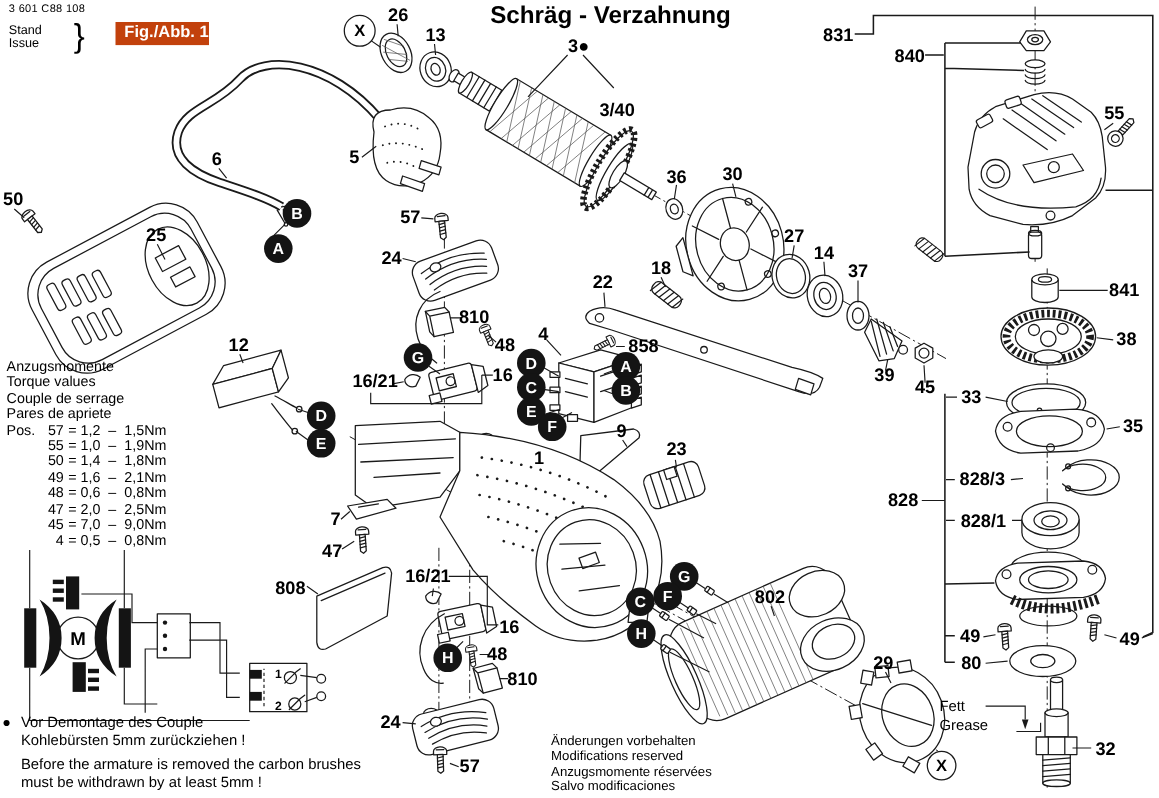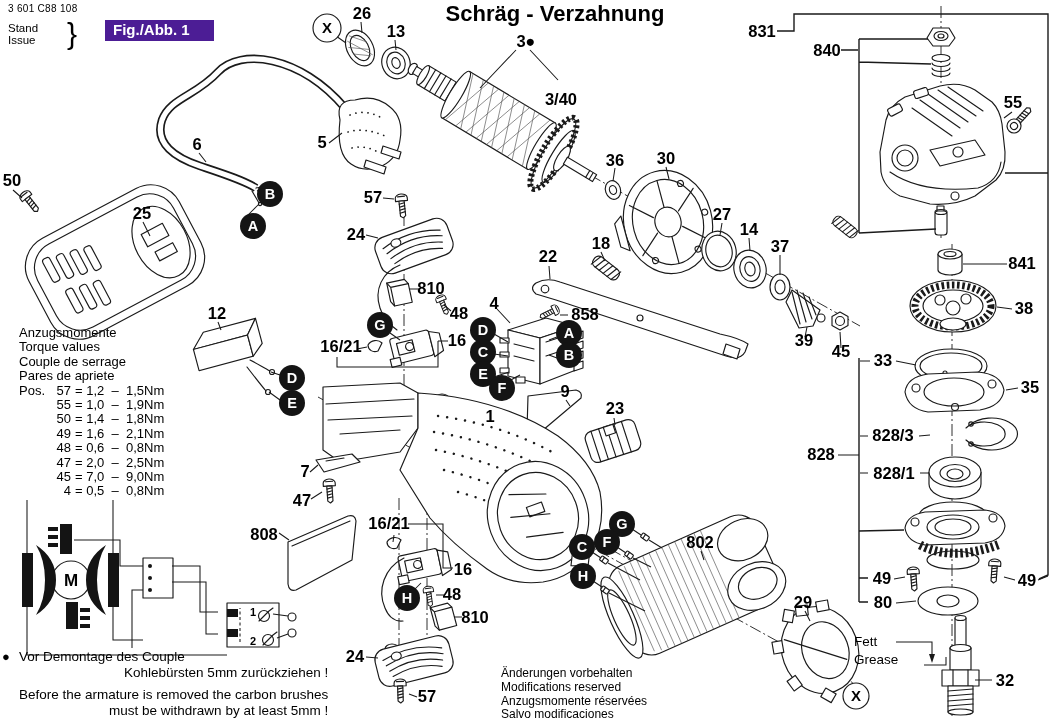--- a/index.html
+++ b/index.html
@@ -4,32 +4,32 @@
 <style>
   html,body{margin:0;padding:0;background:#fff;}
   #page{position:relative;width:1054px;height:725px;background:#fff;overflow:hidden;
         font-family:"Liberation Sans",sans-serif;color:#000;}
   .abs{position:absolute;}
   #partnum{left:8px;top:3px;font-size:10px;letter-spacing:.3px;}
   #standissue{left:8px;top:20px;display:flex;align-items:center;gap:28px;}
   #standissue .si{font-size:11.5px;line-height:12.5px;}
   #standissue .brace{font-size:30px;font-weight:300;margin:0 2px 0 1px;line-height:28px;}
   #standissue .date{font-size:13px;margin-left:2px;}
-  #figbox{left:105px;top:20px;background:#4c1d95;color:#fff;font-weight:700;font-size:15px;
-          padding:1px 24px 3px 8px;}
+  #figbox{left:105px;top:20px;background:#c2410c;color:#fff;font-weight:700;font-size:15px;
+          padding:1px 0 3px 8px;}
   #title{left:380px;top:1px;width:350px;text-align:center;font-size:22px;font-weight:700;}
-  #torque{left:19px;top:326px;font-size:13px;line-height:14.4px;}
+  #torque{left:6px;top:326px;font-size:13px;line-height:14.4px;}
   #torque .trow{display:flex;}
   #torque .tpl{display:inline-block;width:30px;}
   #torque .tpos{display:inline-block;width:22px;text-align:right;}
   #torque .tval{white-space:pre;margin-left:4px;}
   #notes{left:2px;top:649px;font-size:13.5px;line-height:16px;}
   #notes .nrow{display:flex;align-items:flex-start;}
   #notes .bullet{width:17px;font-size:13px;}
-  #notes .nind{margin-left:17px;text-align:right;}
+  #notes .nind{margin-left:17px;}
   #notes .en{margin-top:6px;}
   #footer{left:501px;top:667px;font-size:12px;line-height:13.8px;}
   svg{position:absolute;left:0;top:0;}
   .ln{stroke:#1a1a1a;stroke-width:1.15;fill:none;stroke-linecap:round;stroke-linejoin:round;}
   .fw{fill:#fff;stroke:#1a1a1a;stroke-width:1.15;stroke-linejoin:round;}
   .fb{fill:#141414;stroke:none;}
   .hatch{stroke:#555;stroke-width:.6;fill:none;}
   .lead{stroke:#1a1a1a;stroke-width:1.05;fill:none;}
   .brk{stroke:#1a1a1a;stroke-width:1.4;fill:none;}
   .dd{stroke:#1a1a1a;stroke-width:.9;fill:none;stroke-dasharray:12 3 2 3;}

